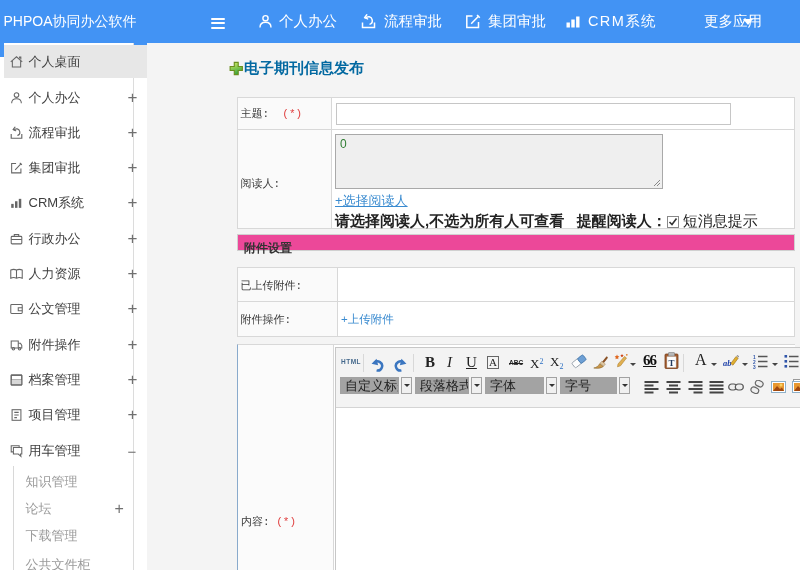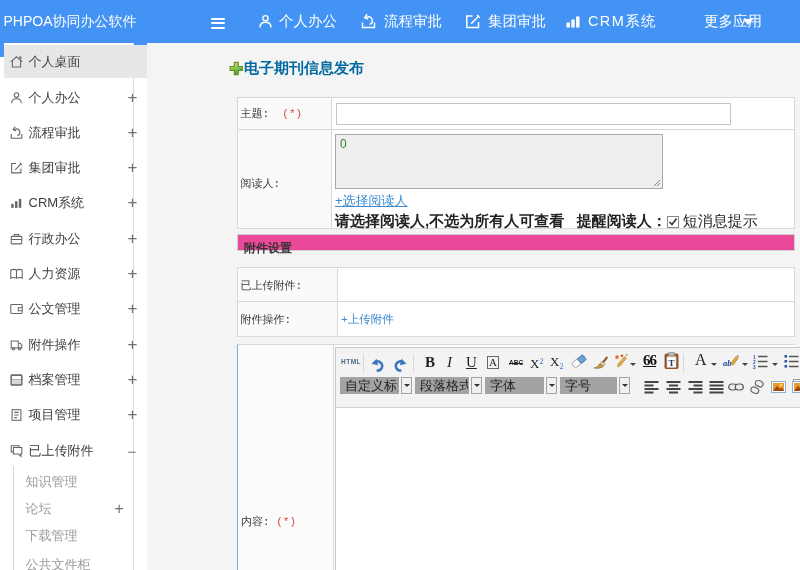--- a/index.html
+++ b/index.html
@@ -178,21 +178,21 @@
           <path d="M6 5.5 H11 M6 8.5 H11 M6 11.5 H9"></path>
         </svg>
       <div class="txt">项目管理</div>
         <div class="plus">+</div>
     </div>
     <div class="sitem" style="top:390px;">
       <svg viewBox="0 0 17 17" fill="none" stroke="#666" stroke-width="1.2">
           <path d="M4.5 9.5 H2.5 V2.5 H11.5 V4.5"></path>
           <path d="M5 4.5 H14.5 V12 H13 L13.5 14.5 L10.5 12 H5 Z"></path>
         </svg>
-      <div class="txt">已上传附件</div>
+      <div class="txt">用车管理</div>
         <div class="plus" style="font-size:15px;">−</div>
     </div>
     <div style="position:absolute;left:9px;top:423px;width:1px;height:104px;background:#d8d8d8;"></div>
     <div class="subitem" style="top:425px;">
         <div class="txt">知识管理</div>
       </div>
     <div class="subitem" style="top:452px;">
         <div class="txt">论坛</div>
         <div style="position:absolute;left:110.5px;top:50%;transform:translateY(-50%);font-size:16px;font-weight:300;color:#707070;">+</div>
       </div>

